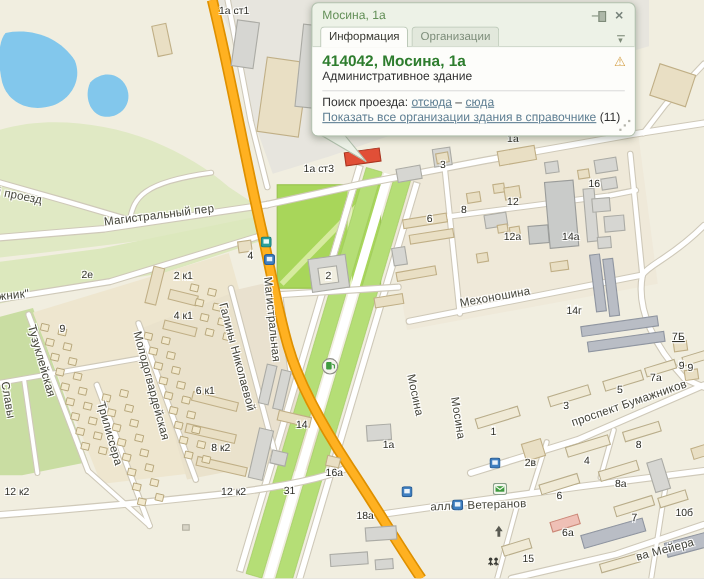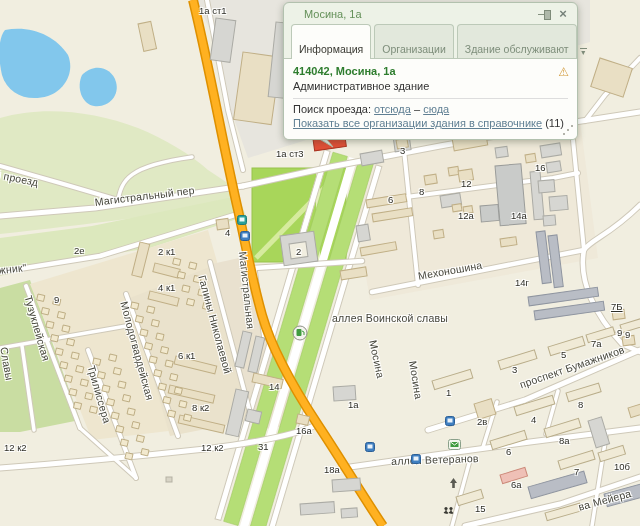--- a/index.html
+++ b/index.html
@@ -8,35 +8,35 @@
   #labels,#icons{position:absolute;left:0;top:0;width:640px;height:526px;z-index:5;pointer-events:none;}
   .lbl{position:absolute;white-space:nowrap;transform-origin:0 0;color:#45453b;
        text-shadow:-1px -1px 0 #fff,1px -1px 0 #fff,-1px 1px 0 #fff,1px 1px 0 #fff,0 0 2px #fff;}
   .lbl.street{font-size:10.5px;letter-spacing:.2px;}
   .lbl.bnum{font-size:9.5px;color:#2e2e27;}
   .mapicon{position:absolute;pointer-events:auto;line-height:0;}
   
   #popup{position:absolute;left:283px;top:2px;width:293px;z-index:20;background:#edf2e7;
          border:1px solid #b2c1ae;border-radius:6px;box-shadow:0 2px 7px rgba(50,60,40,.35);
          font-size:11px;color:#333;}
-  .p-head{display:flex;align-items:center;padding:3px 7px 1px 20px;height:16px;}
+  .p-head{display:flex;align-items:center;padding:3px 7px 1px 9px;height:16px;}
   .p-title{flex:1;color:#649059;font-size:11px;}
   .p-pin{position:relative;width:14px;height:10px;margin-right:4px;cursor:pointer;}
   .p-pin::before{content:"";position:absolute;left:0;top:5px;width:6px;height:1px;background:#84917f;}
   .p-pin::after{content:"";position:absolute;left:6px;top:1px;width:5px;height:8px;background:#aeb8a9;border:1px solid #7e8b79;}
   .p-close{width:14px;height:14px;line-height:13px;text-align:center;font-size:13px;font-weight:bold;color:#76827а;color:#76827a;cursor:pointer;}
   .p-tabs{display:flex;align-items:flex-end;padding:1px 7px 0;position:relative;z-index:2;}
-  .tab{font-size:10.5px;padding:18px 7px 3px;margin-right:3px;border:1px solid #bcc9b8;border-bottom:none;
+  .tab{font-size:10.5px;padding:2px 7px 3px;margin-right:3px;border:1px solid #bcc9b8;border-bottom:none;
        border-radius:4px 4px 0 0;background:#e2e8dc;color:#7e8e7b;cursor:pointer;white-space:nowrap;}
   .tab.active{background:#fdfdfa;color:#3a3a33;margin-bottom:-1px;padding-bottom:4px;}
   .tabctl{margin-left:auto;margin-bottom:3px;width:12px;text-align:center;color:#7e8b79;cursor:pointer;font-size:8px;line-height:4px;}
   .tabctl .bar{display:block;width:7px;border-top:1px solid #7e8b79;margin:0 auto 2px;}
   .p-body{position:relative;background:#fdfdfa;border-top:1px solid #bcc9b8;border-radius:0 0 5px 5px;
           padding:6px 9px 9px;line-height:13.5px;}
-  .addr{font-weight:bold;color:#2e7d2e;font-size:11px;margin-bottom:1px;padding-right:18px;}
+  .addr{font-weight:bold;color:#2e7d2e;font-size:14px;margin-bottom:1px;padding-right:18px;}
   .warn{position:absolute;right:8px;top:7px;color:#d29a3a;font-size:12px;line-height:12px;}
   .hr{border-top:1px solid #ddd;margin:5px 0 4px;}
   .p-body a{color:#5f7f93;text-decoration:underline;cursor:pointer;}
   .rsz{position:absolute;right:12px;bottom:4px;width:2px;height:2px;background:#b3b3aa;
        box-shadow:4px -4px 0 #b3b3aa,8px -8px 0 #b3b3aa;}
 </style>
 </head>
 <body>
 
 <div id="stage">
@@ -290,21 +290,20 @@
       <div class="lbl street" style="left: -4px; top: 168px; transform: rotate(11deg);">й проезд</div>
       <div class="lbl street" style="left: 94px; top: 196px; transform: rotate(-7deg);">Магистральный пер</div>
       <div class="lbl street" style="left: 249px; top: 251px; transform: rotate(84deg);">Магистральная</div>
       <div class="lbl street" style="left: -2px; top: 264px; transform: rotate(-6deg);">жник"</div>
       <div class="lbl street" style="left: 34px; top: 294px; transform: rotate(74deg);">Тузуклейская</div>
       <div class="lbl street" style="left: 10px; top: 346px; transform: rotate(80deg);">Славы</div>
       <div class="lbl street" style="left: 97px; top: 364px; transform: rotate(74deg);">Трилиссера</div>
       <div class="lbl street" style="left: 130px; top: 300px; transform: rotate(75deg);">Молодогвардейская</div>
       <div class="lbl street" style="left: 208px; top: 274px; transform: rotate(75deg);">Галины Николаевой</div>
       <div class="lbl street" style="left: 417px; top: 270px; transform: rotate(-10deg);">Мехоношина</div>
-      <div class="lbl street" style="left: 332px; top: 312px;">аллея Воинской славы</div>
       <div class="lbl street" style="left: 379px; top: 339px; transform: rotate(78deg);">Мосина</div>
       <div class="lbl street" style="left: 419px; top: 360px; transform: rotate(81deg);">Мосина</div>
       <div class="lbl street" style="left: 518px; top: 379px; transform: rotate(-19deg);">проспект Бумажников</div>
       <div class="lbl street" style="left: 391px; top: 455px; transform: rotate(-2deg);">аллея Ветеранов</div>
       <div class="lbl street" style="left: 577px; top: 501px; transform: rotate(-15deg);">ва Мейера</div>
       <div class="lbl bnum" style="left: 199px; top: 5px;">1а ст1</div>
       <div class="lbl bnum" style="left: 276px; top: 148px;">1а ст3</div>
       <div class="lbl bnum" style="left: 74px; top: 245px;">2е</div>
       <div class="lbl bnum" style="left: 54px; top: 294px;">9</div>
       <div class="lbl bnum" style="left: 158px; top: 246px;">2 к1</div>
@@ -390,21 +389,20 @@
 
   <div id="popup">
     <div class="p-head">
       <span class="p-title">Мосина, 1а</span>
       <span class="p-pin"></span>
       <span class="p-close">×</span>
     </div>
     <div class="p-tabs" id="tabs">
       <span class="tab active">Информация</span>
         <span class="tab">Организации</span>
-        <span class="tab">Здание обслуживают</span>
         <span class="tabctl"><span class="bar"></span>▾</span>
     </div>
     <div class="p-body">
       <span class="warn">⚠</span>
       <div class="addr">414042, Мосина, 1а</div>
       <div>Административное здание</div>
       <div class="hr"></div>
       <div>
         <span>Поиск проезда:</span>
         <a>отсюда</a>

